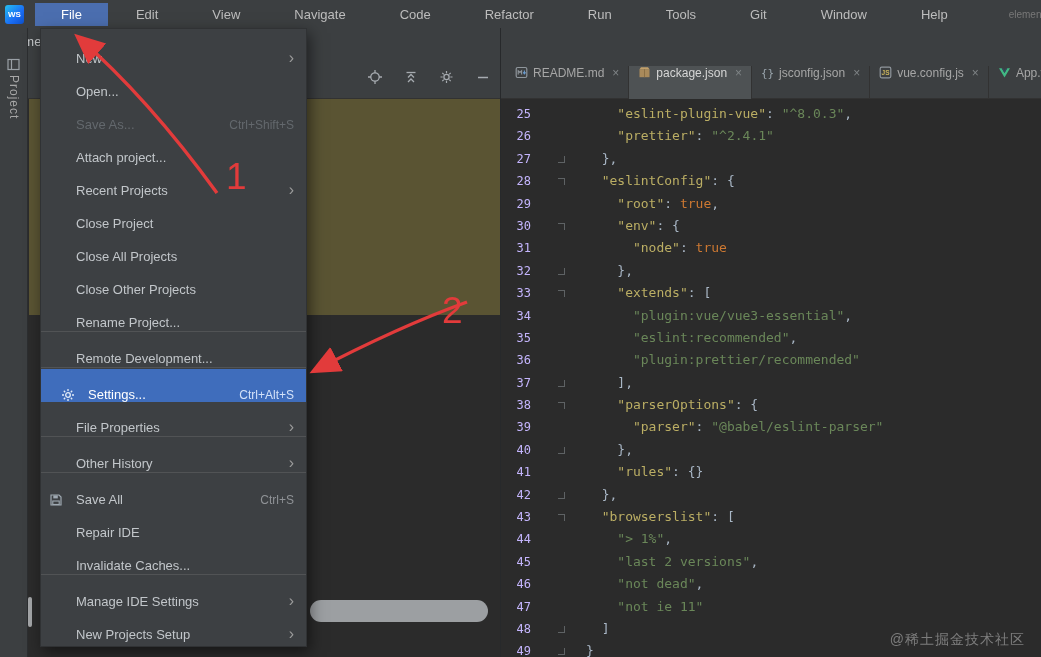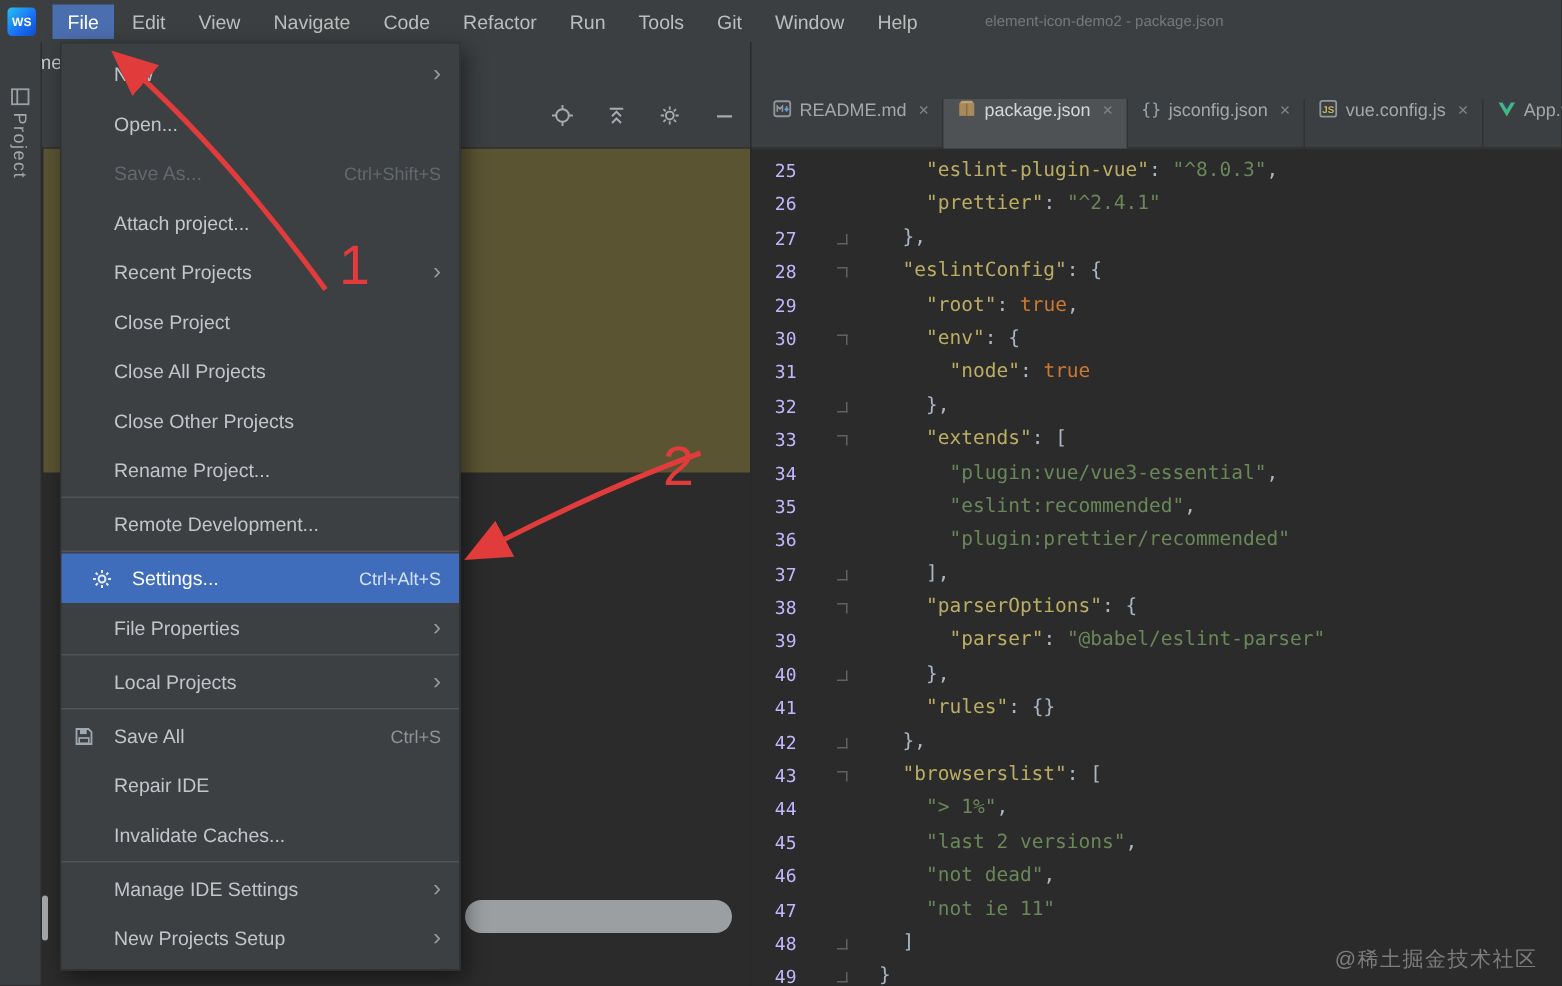--- a/index.html
+++ b/index.html
@@ -16,21 +16,21 @@
     position:absolute; left:0; top:0; width:1041px; height:28px;
     background:#3c3f41; display:flex; align-items:center; padding-left:5px; z-index:20;
   }
   .logo {
     width:19px; height:19px; border-radius:3px; margin-right:10px;
     background:linear-gradient(135deg,#25c0f0 0%,#1a6df5 60%,#0d50c8 100%);
     color:#fff; font-size:8px; font-weight:bold;
     display:flex; align-items:center; justify-content:center; flex:none;
   }
   .mb { display:flex; align-items:center; height:100%; }
-  .mb-item { padding:4px 10px; font-size:13px; color:#bdbdbd; margin:16px 1px; }
+  .mb-item { padding:4px 26px; font-size:13px; color:#bdbdbd; margin:16px 1px; }
   .mb-active { background:#4b6eaf; color:#fff; }
   .win-title { margin-left:34px; color:#787878; font-size:10px; white-space:nowrap; }
 
   
   .stripe {
     position:absolute; left:0; top:28px; width:28px; height:629px;
     background:#3c3f41; border-right:1px solid #2c2e30; z-index:6;
     display:flex; flex-direction:column; align-items:center;
   }
   .stripe-btn { margin-top:30px; display:flex; flex-direction:column; align-items:center; gap:4px; }
@@ -80,21 +80,21 @@
   .tk-s { color:#6a8759; }
   .tk-w { color:#cc7832; }
   .tk-p { color:#a9b7c6; }
 
   
   .menu {
     position:absolute; left:40px; top:28px; width:267px;
     background:#3d4043; border:1px solid #303234; padding:4px 0;
     box-shadow:3px 5px 14px rgba(0,0,0,.5); z-index:50; user-select:none;
   }
-  .menu-item { height:33px; display:flex; align-items:center; padding:0 12px 0 8px; font-size:13px; color:#c2c6ca; }
+  .menu-item { height:33px; display:flex; align-items:flex-end; padding:0 12px 0 8px; font-size:13px; color:#c2c6ca; }
   .mi-ic { width:22px; margin-right:5px; flex:none; display:flex; align-items:center; color:#9fa9b2; line-height:0; }
   .mi-lb { white-space:nowrap; }
   .mi-sc { margin-left:auto; color:#8f9296; font-size:12px; padding-left:20px; }
   .mi-ar { margin-left:auto; color:#9a9a9a; font-size:16px; line-height:1; }
   .menu-item.sel { background:#3f6dbc; color:#fff;padding-left:20px; }
   .menu-item.sel .mi-sc { color:#d3e1f8; }
   .menu-item.sel .mi-ic { color:#e3ecf7; }
   .menu-item.dis { color:#63686d; }
   .menu-item.dis .mi-sc { color:#63686d; }
   .menu-sep { height:1px; background:#515355; margin:1px 0; }
@@ -406,21 +406,21 @@
       <span class="mi-sc">Ctrl+Alt+S</span>
     </div>
     <div class="menu-item">
       <span class="mi-ic"></span>
       <span class="mi-lb">File Properties</span>
       <span class="mi-ar">›</span>
     </div>
     <div class="menu-sep"></div>
     <div class="menu-item">
       <span class="mi-ic"></span>
-      <span class="mi-lb">Local Projects</span>
+      <span class="mi-lb">Other History</span>
       <span class="mi-ar">›</span>
     </div>
     <div class="menu-sep"></div>
     <div class="menu-item">
       <span class="mi-ic">
         <svg width="14" height="14" viewBox="0 0 14 14">
           <path d="M2 2h8l2 2v8H2z" fill="none" stroke="currentColor" stroke-width="1.2"></path>
           <rect x="4.3" y="2.4" width="4.5" height="3" fill="currentColor"></rect>
           <rect x="3.8" y="8" width="6.4" height="3.5" fill="none" stroke="currentColor" stroke-width="1.1"></rect>
         </svg>

